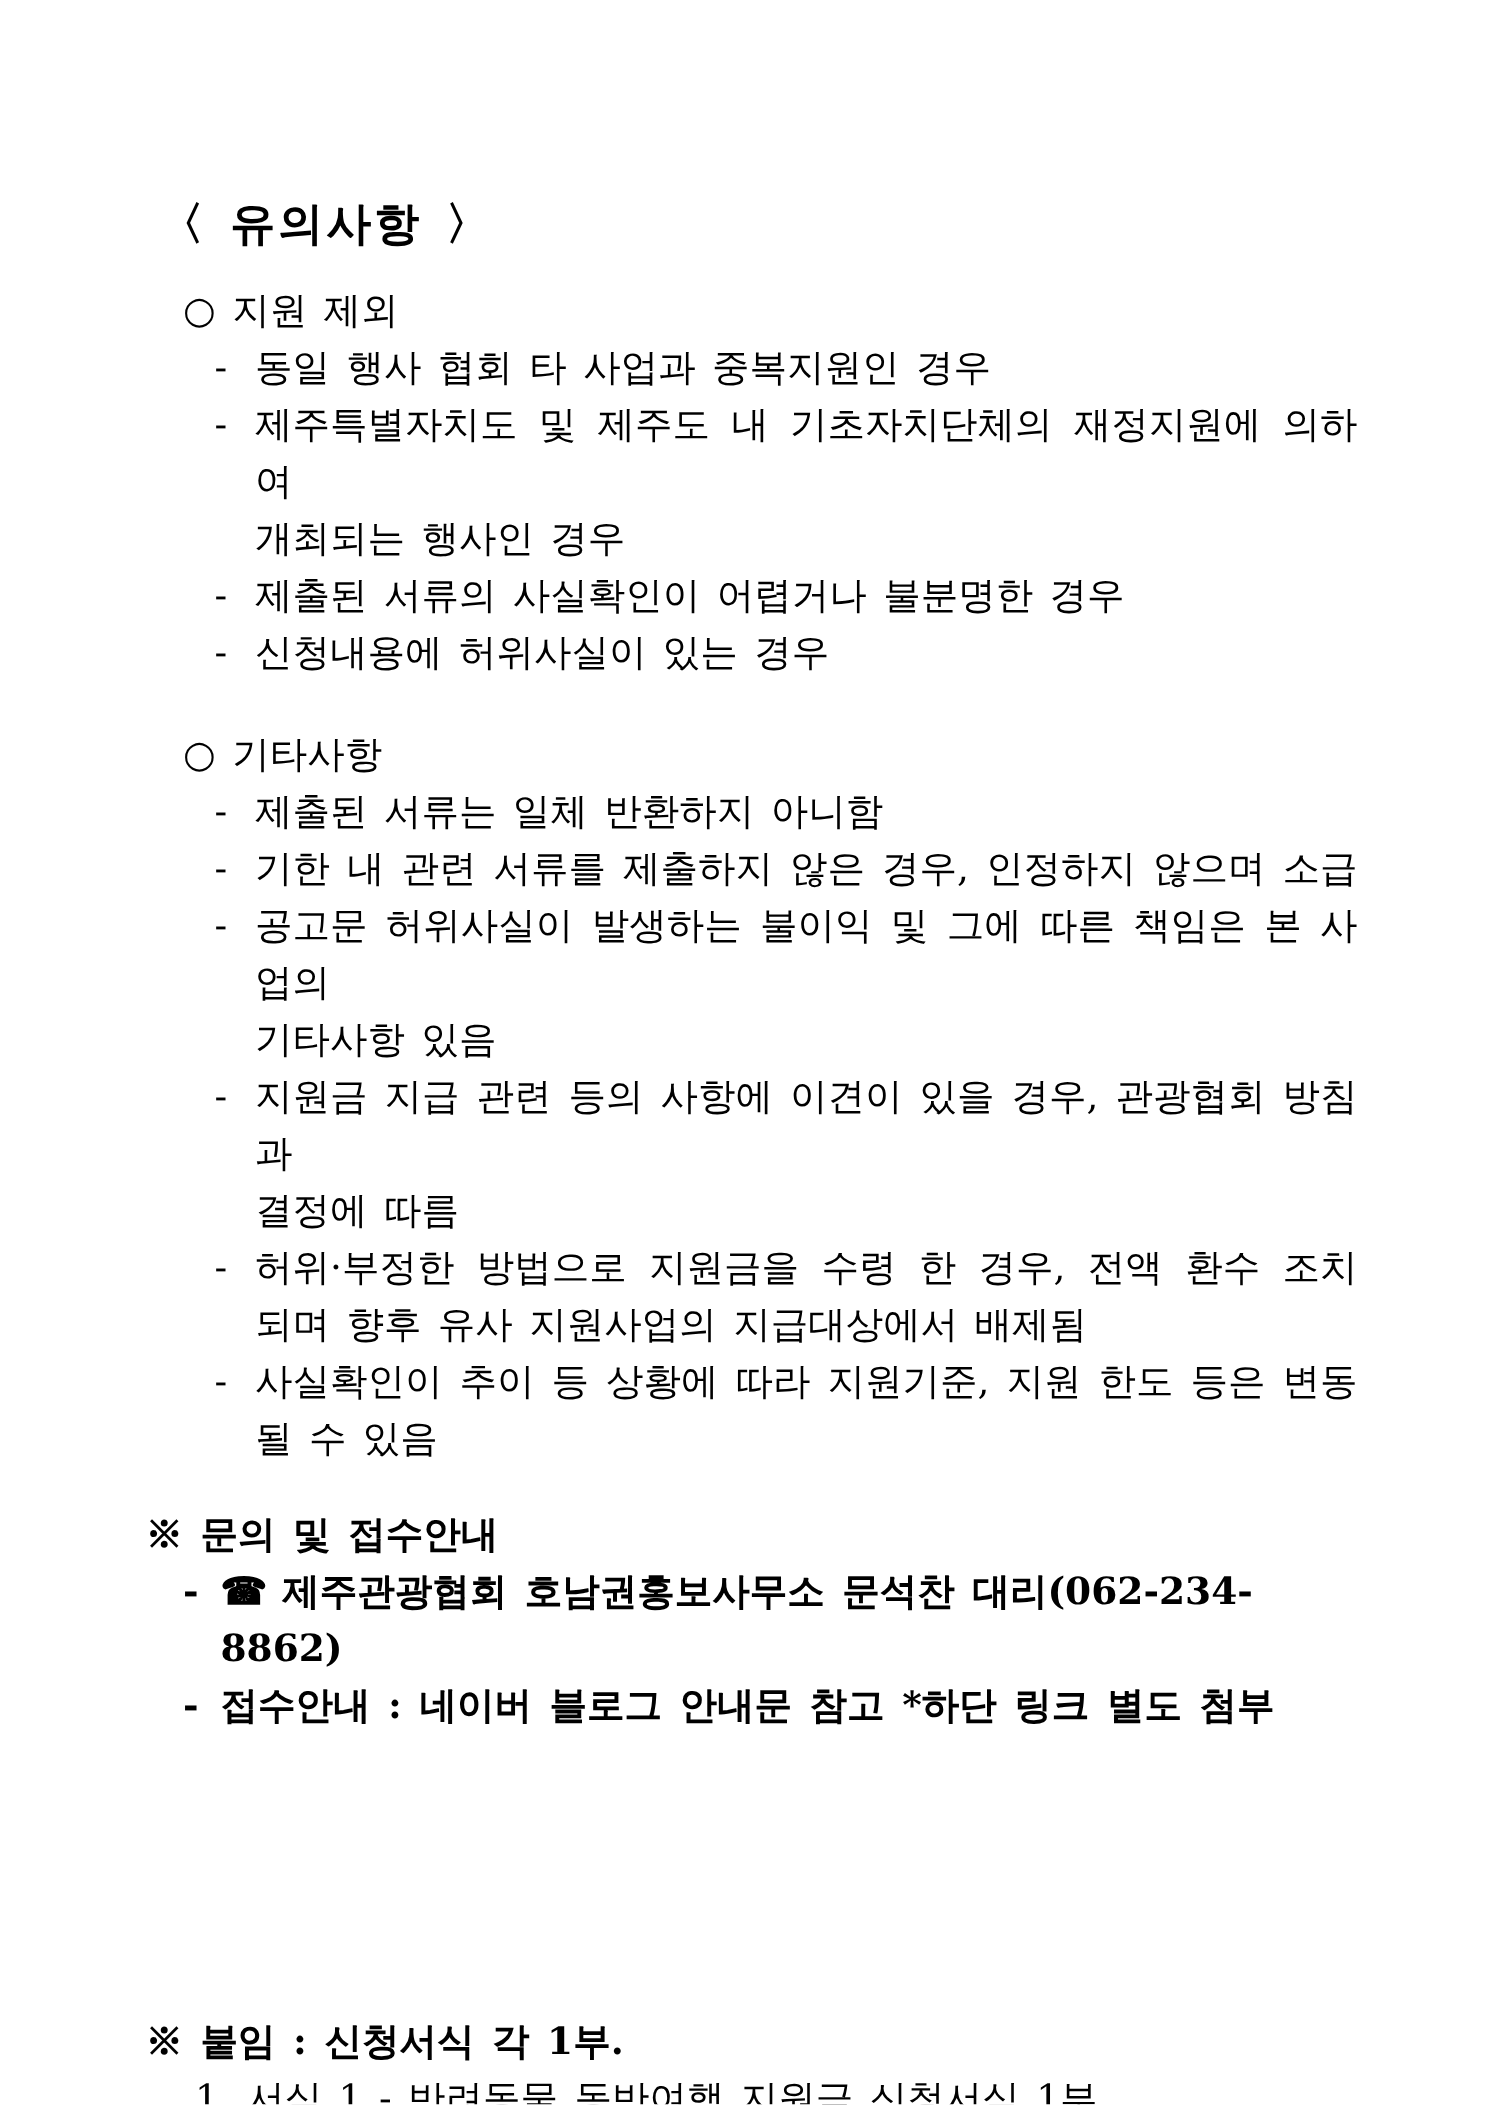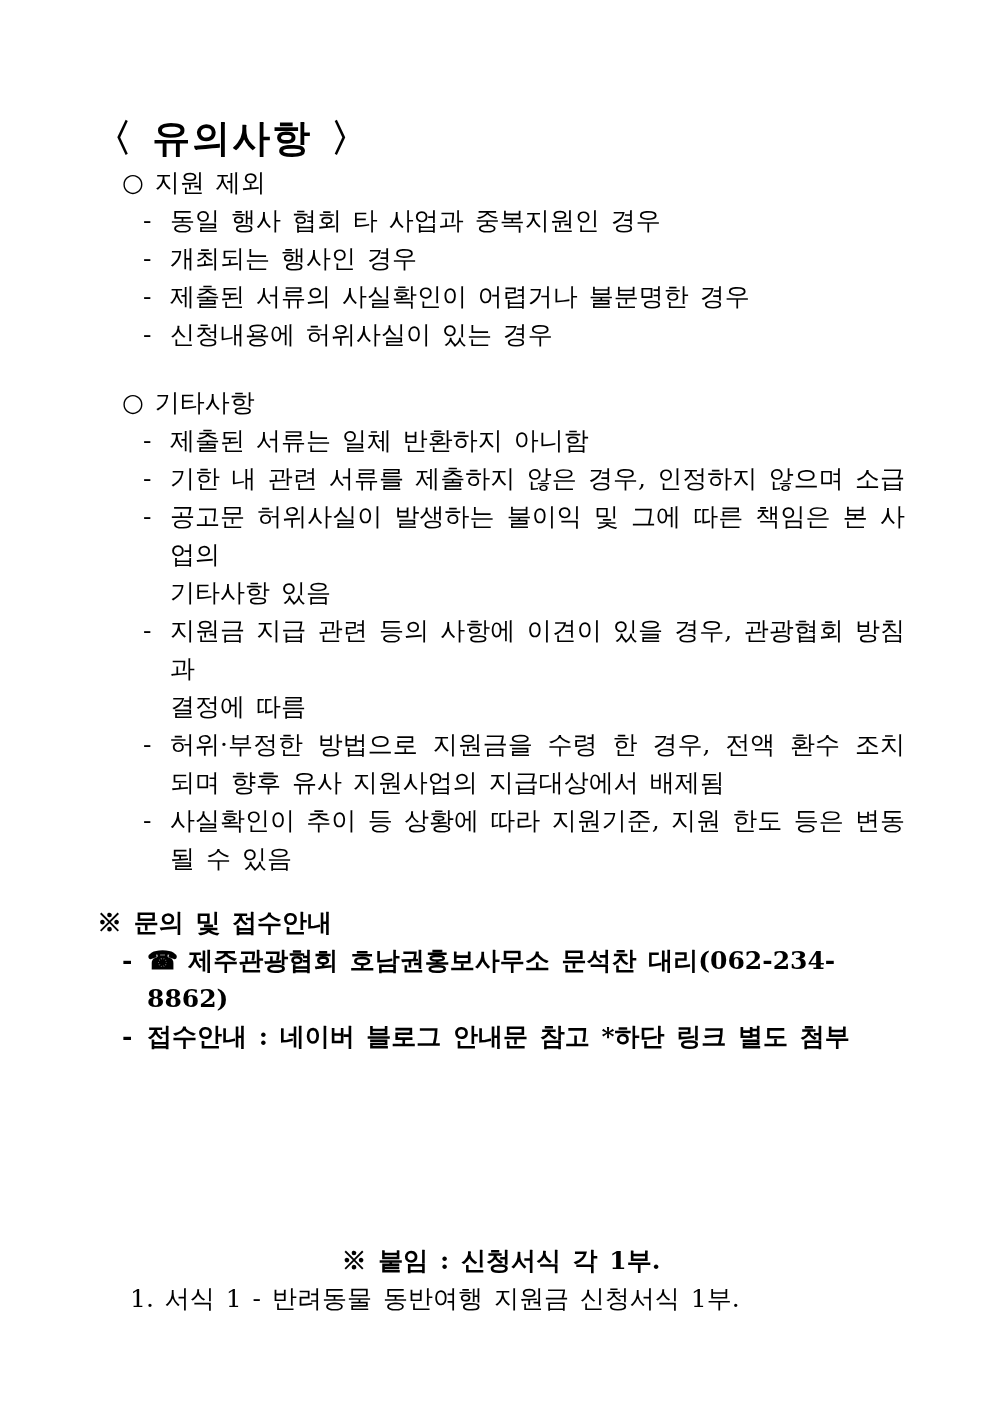--- a/index.html
+++ b/index.html
@@ -17,24 +17,24 @@
     padding: 112px 87px 0 90px;
     font-family: "DejaVu Serif", "Liberation Serif", serif;
     font-size: 25px;
     line-height: 38px;
     word-spacing: 3px;
     overflow: hidden;
   }
   .title {
     font-family: "DejaVu Sans", "Liberation Sans", sans-serif;
     font-weight: bold;
-    font-size: 38px;
+    font-size: 30px;
     line-height: 44px;
     letter-spacing: 2px;
-    margin: 4px;
+    margin: 16px;
   }
   .sec-heading {
     padding-left: 32px;
   }
   .bullet {
     display: flex;
   }
   .section .bullet {
     padding-left: 53px;
   }
@@ -70,21 +70,20 @@
   }
   .phone-icon {
     margin-right: 10px;
   }
   .attach {
     margin-top: 186px;
   }
   .attach-heading {
     font-weight: bold;
     padding-left: 7px;
-    text-align: center;
   }
   .attach-item {
     padding-left: 40px;
   }
 </style>
 </head>
 <body>
 
 <div class="page">
 
@@ -96,20 +95,21 @@
     <div class="bullet">
       <span class="dash">-</span>
       <span class="col">
         <span class="line">동일 행사 협회 타 사업과 중복지원인 경우</span>
       </span>
     </div>
 
     <div class="bullet">
       <span class="dash">-</span>
       <span class="col">
+        <div class="line stretch">제주특별자치도 및 제주도 내 기초자치단체의 재정지원에 의하여</div>
         <div class="line">개최되는 행사인 경우</div>
       </span>
     </div>
 
     <div class="bullet">
       <span class="dash">-</span>
       <span class="col">
         <span class="line">제출된 서류의 사실확인이 어렵거나 불분명한 경우</span>
       </span>
     </div>

